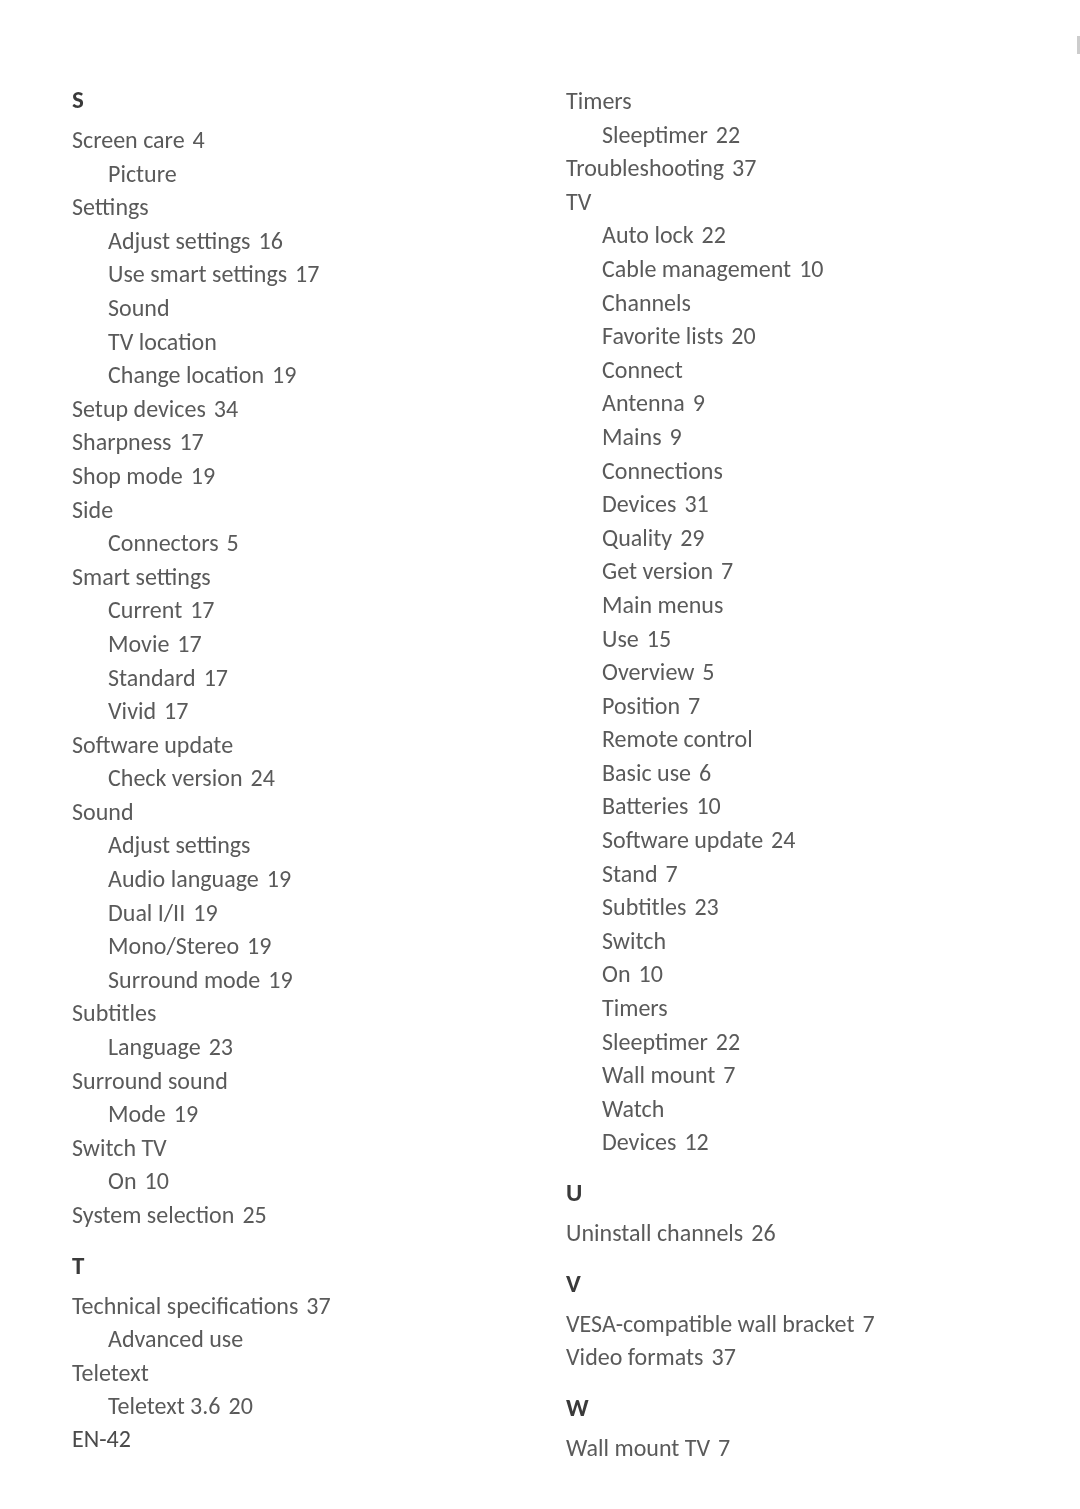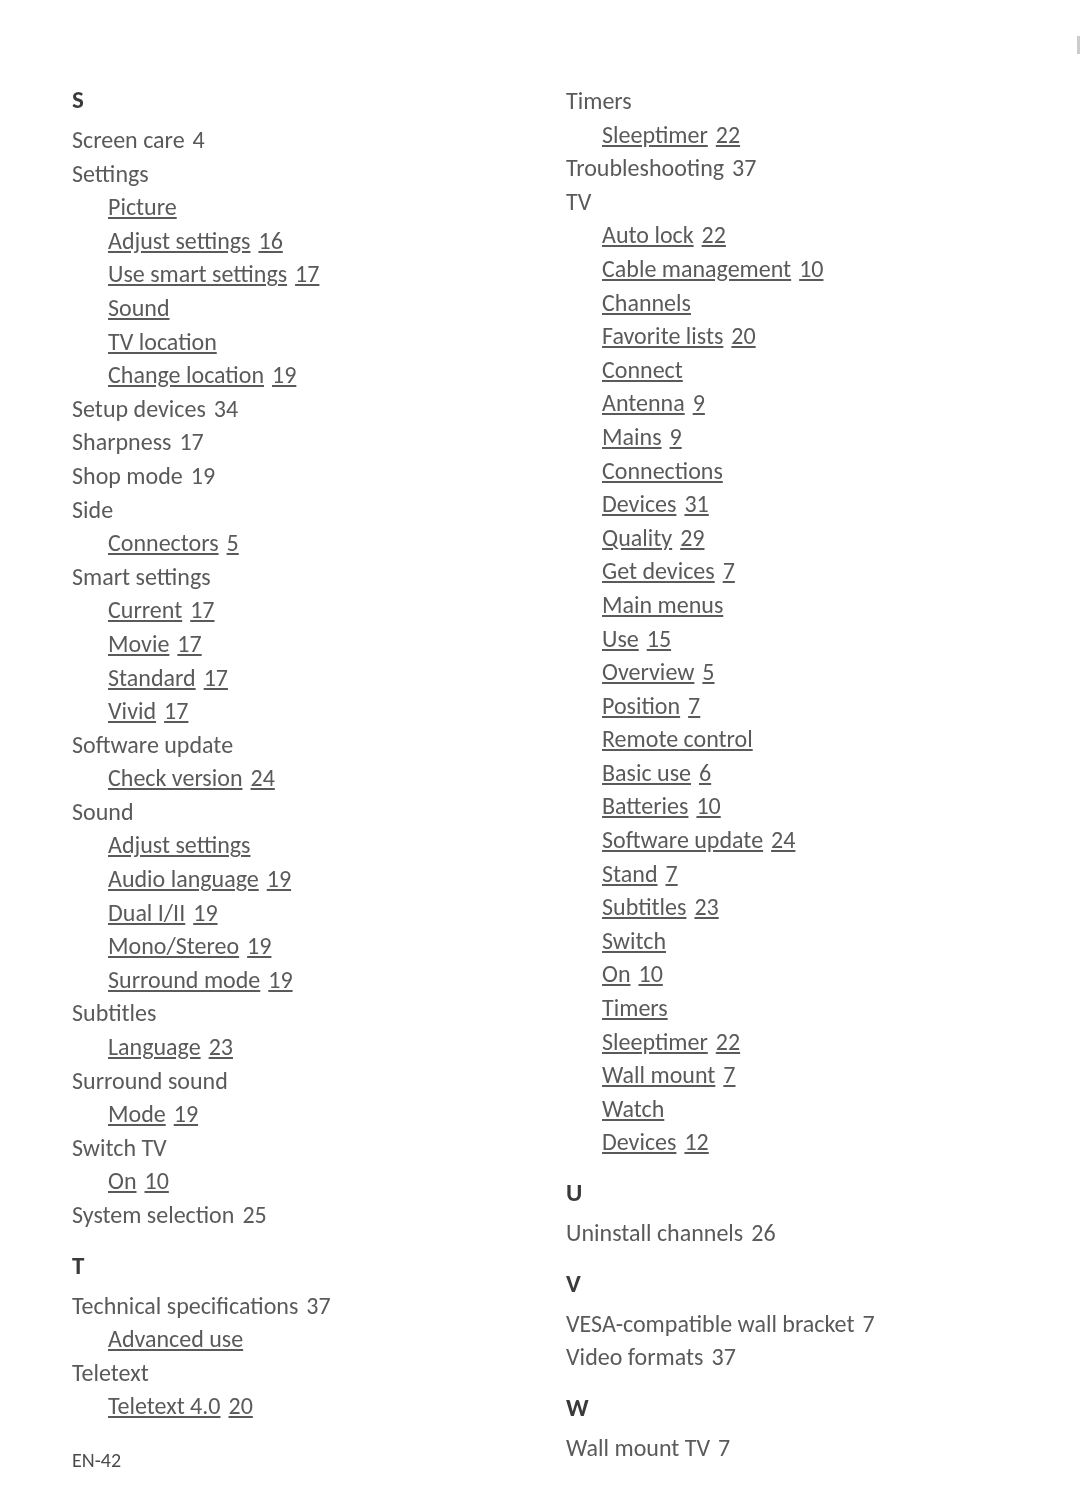--- a/index.html
+++ b/index.html
@@ -34,51 +34,51 @@
   }
   .letter-heading:first-child {
     margin-top: 0;
   }
   .entry {
     font-size: 24px;
     line-height: 1.4;
     color: #5a5a5a;
   }
   .l0 { padding-left: 0; }
-  .l1 { padding-left: 36px; text-decoration: underline; }
+  .l1 { padding-left: 36px; }
   .page-num {
     margin-left: 8px;
   }
   .footer {
     position: absolute;
-    bottom: 37px;
+    bottom: 56px;
     left: 72px;
-    font-size: 20px;
+    font-size: 24px;
     color: #4a4a4a;
   }
   .tick {
     position: absolute;
     top: 36px;
     right: 0;
     width: 3px;
     height: 18px;
     background: #ccc;
   }
 </style>
 </head>
 <body>
 
 <div class="tick"></div>
 
 <div class="page">
   <div class="col" id="col-0">
       <div class="letter-heading">S</div>
       <div class="entry l0"><span>Screen care</span><span class="page-num">4</span></div>
+      <div class="entry l1"><span>Picture</span></div>
       <div class="entry l0"><span>Settings</span></div>
-      <div class="entry l1"><span>Picture</span></div>
       <div class="entry l1"><span>Adjust settings</span><span class="page-num">16</span></div>
       <div class="entry l1"><span>Use smart settings</span><span class="page-num">17</span></div>
       <div class="entry l1"><span>Sound</span></div>
       <div class="entry l1"><span>TV location</span></div>
       <div class="entry l1"><span>Change location</span><span class="page-num">19</span></div>
       <div class="entry l0"><span>Setup devices</span><span class="page-num">34</span></div>
       <div class="entry l0"><span>Sharpness</span><span class="page-num">17</span></div>
       <div class="entry l0"><span>Shop mode</span><span class="page-num">19</span></div>
       <div class="entry l0"><span>Side</span></div>
       <div class="entry l1"><span>Connectors</span><span class="page-num">5</span></div>
@@ -99,38 +99,38 @@
       <div class="entry l1"><span>Language</span><span class="page-num">23</span></div>
       <div class="entry l0"><span>Surround sound</span></div>
       <div class="entry l1"><span>Mode</span><span class="page-num">19</span></div>
       <div class="entry l0"><span>Switch TV</span></div>
       <div class="entry l1"><span>On</span><span class="page-num">10</span></div>
       <div class="entry l0"><span>System selection</span><span class="page-num">25</span></div>
       <div class="letter-heading">T</div>
       <div class="entry l0"><span>Technical specifications</span><span class="page-num">37</span></div>
       <div class="entry l1"><span>Advanced use</span></div>
       <div class="entry l0"><span>Teletext</span></div>
-      <div class="entry l1"><span>Teletext 4.0</span><span class="page-num">20</span></div>
+      <div class="entry l1"><span>Teletext 3.6</span><span class="page-num">20</span></div>
     </div>
   <div class="col" id="col-1">
       <div class="entry l0"><span>Timers</span></div>
       <div class="entry l1"><span>Sleeptimer</span><span class="page-num">22</span></div>
       <div class="entry l0"><span>Troubleshooting</span><span class="page-num">37</span></div>
       <div class="entry l0"><span>TV</span></div>
       <div class="entry l1"><span>Auto lock</span><span class="page-num">22</span></div>
       <div class="entry l1"><span>Cable management</span><span class="page-num">10</span></div>
       <div class="entry l1"><span>Channels</span></div>
       <div class="entry l1"><span>Favorite lists</span><span class="page-num">20</span></div>
       <div class="entry l1"><span>Connect</span></div>
       <div class="entry l1"><span>Antenna</span><span class="page-num">9</span></div>
       <div class="entry l1"><span>Mains</span><span class="page-num">9</span></div>
       <div class="entry l1"><span>Connections</span></div>
       <div class="entry l1"><span>Devices</span><span class="page-num">31</span></div>
       <div class="entry l1"><span>Quality</span><span class="page-num">29</span></div>
-      <div class="entry l1"><span>Get devices</span><span class="page-num">7</span></div>
+      <div class="entry l1"><span>Get version</span><span class="page-num">7</span></div>
       <div class="entry l1"><span>Main menus</span></div>
       <div class="entry l1"><span>Use</span><span class="page-num">15</span></div>
       <div class="entry l1"><span>Overview</span><span class="page-num">5</span></div>
       <div class="entry l1"><span>Position</span><span class="page-num">7</span></div>
       <div class="entry l1"><span>Remote control</span></div>
       <div class="entry l1"><span>Basic use</span><span class="page-num">6</span></div>
       <div class="entry l1"><span>Batteries</span><span class="page-num">10</span></div>
       <div class="entry l1"><span>Software update</span><span class="page-num">24</span></div>
       <div class="entry l1"><span>Stand</span><span class="page-num">7</span></div>
       <div class="entry l1"><span>Subtitles</span><span class="page-num">23</span></div>

